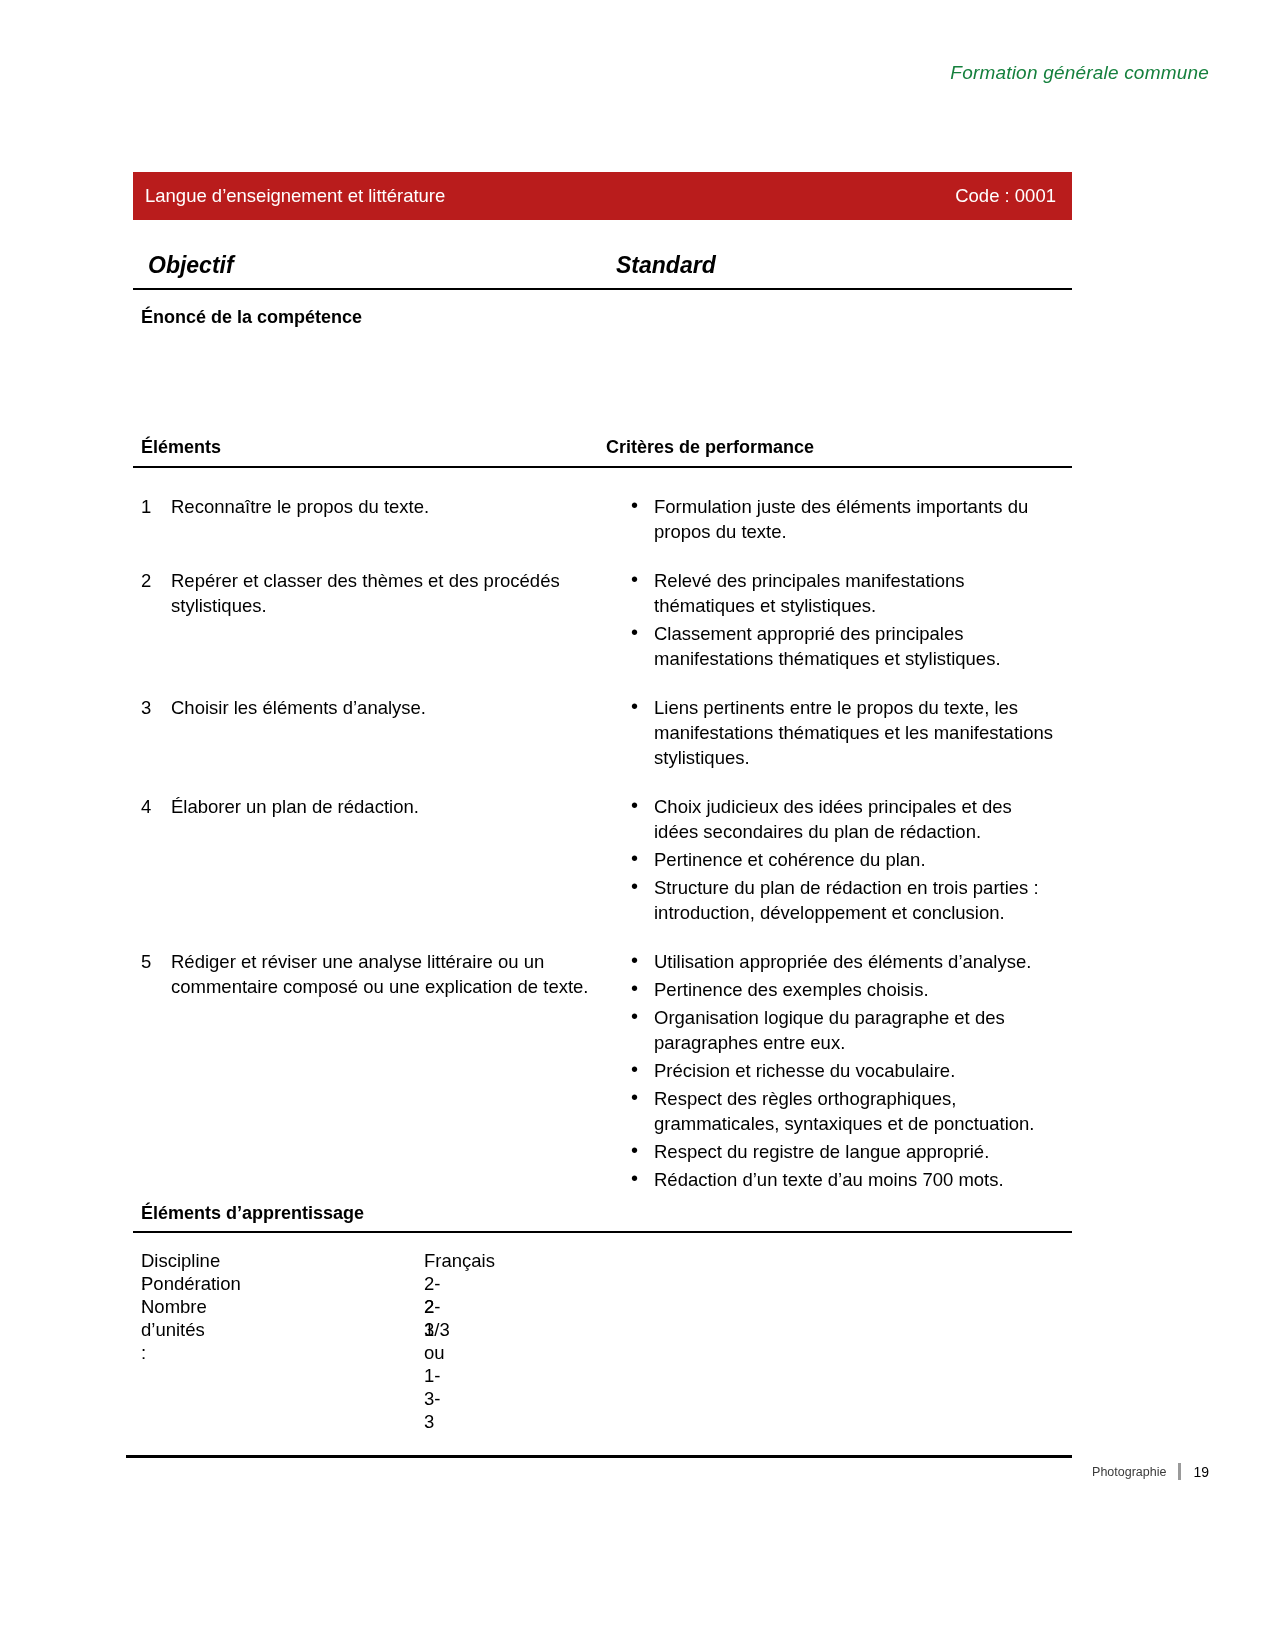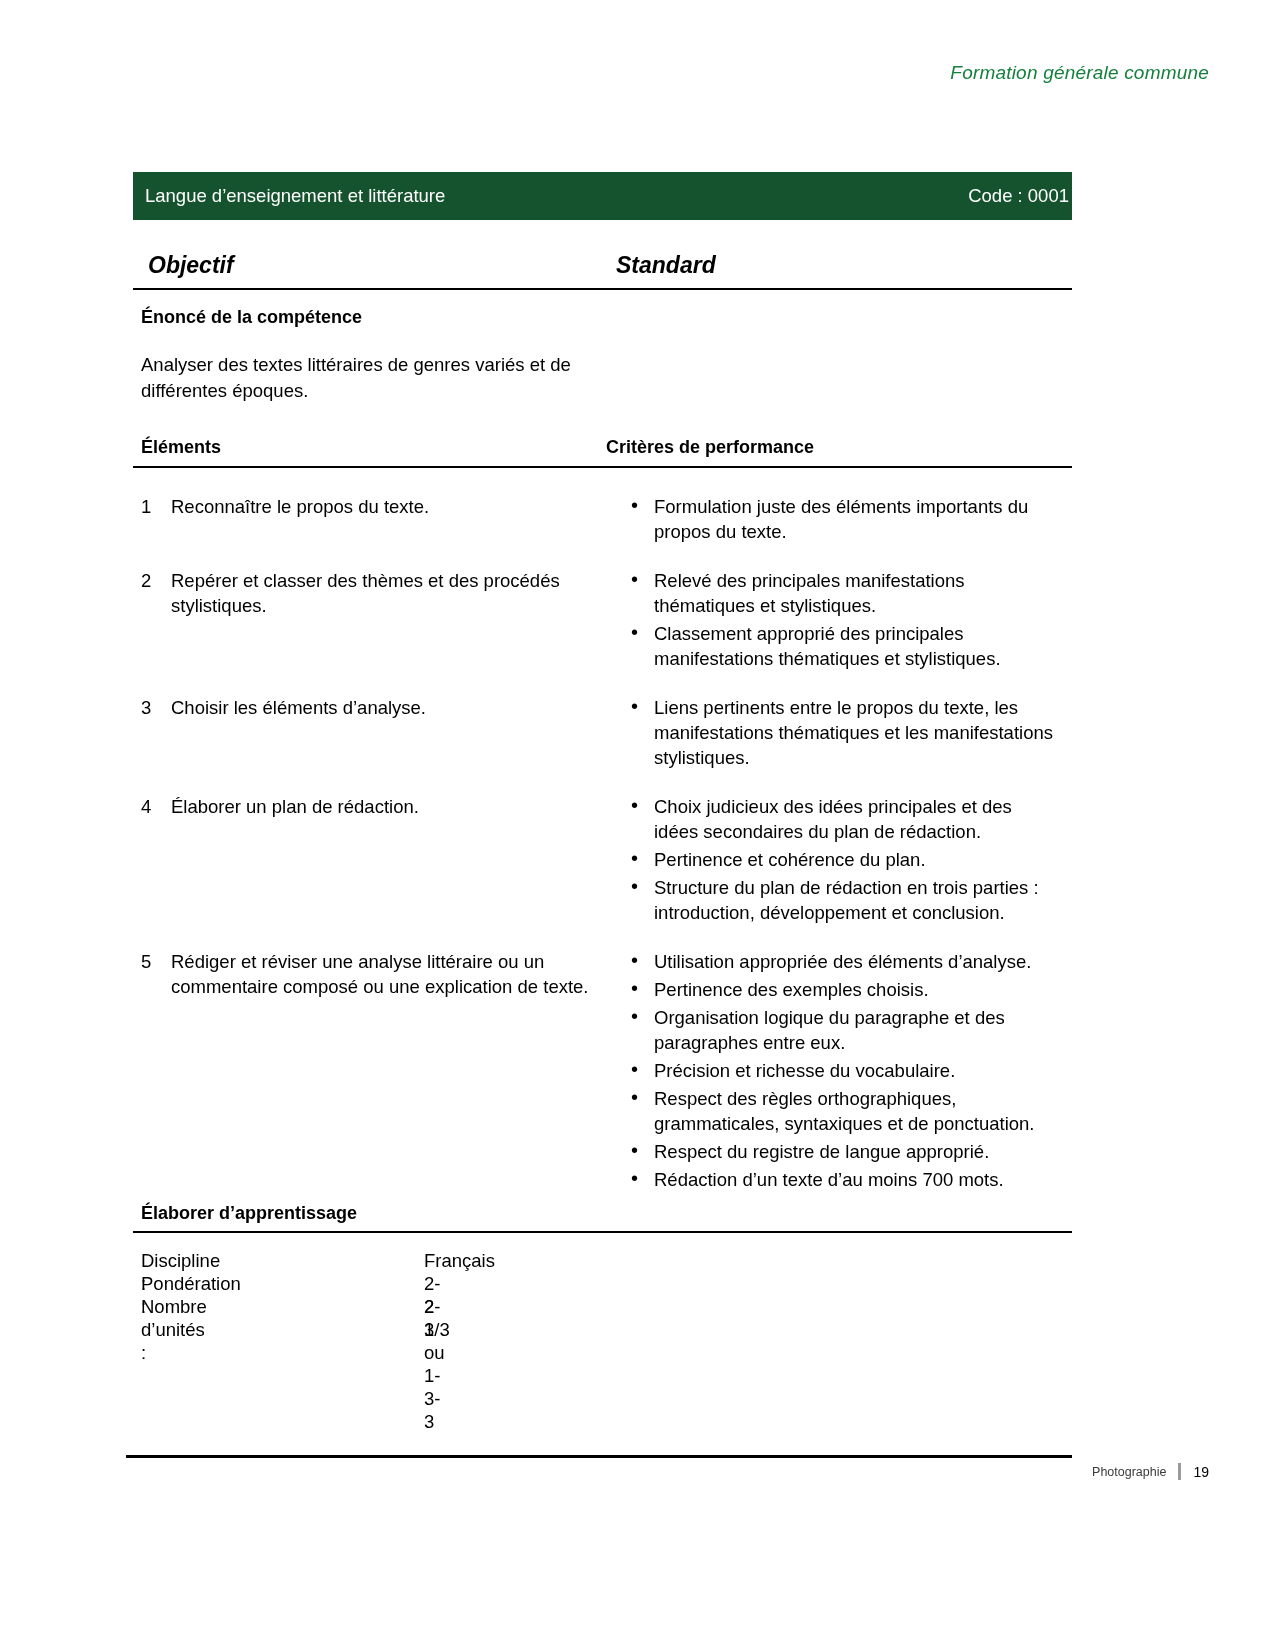--- a/index.html
+++ b/index.html
@@ -33,27 +33,27 @@
     font-style: italic;
   }
 
   
   .title-bar {
     position: absolute;
     top: 172px;
     left: 133px;
     width: 939px;
     height: 48px;
-    background: #14532d;
+    background: #b91c1c;
     color: #ffffff;
     display: flex;
     align-items: center;
     justify-content: space-between;
     box-sizing: border-box;
-    padding: 0 3px 0 12px;
+    padding: 0 16px 0 12px;
     font-size: 18.5px;
   }
   .title-bar .left { white-space: nowrap; }
   .title-bar .right { white-space: nowrap; }
 
   
   .obj-std-row {
     position: absolute;
     top: 250px;
     left: 133px;
@@ -254,21 +254,20 @@
     <span class="left">Langue d’enseignement et littérature</span>
     <span class="right">Code : 0001</span>
   </div>
 
   <div class="obj-std-row">
     <span class="objectif">Objectif</span>
     <span class="standard">Standard</span>
   </div>
 
   <div class="enonce-title">Énoncé de la compétence</div>
-  <div class="enonce-text">Analyser des textes littéraires de genres variés et de différentes époques.</div>
 
   <div class="cols-head">
     <span class="c1">Éléments</span>
     <span class="c2">Critères de performance</span>
   </div>
 
   <div class="elements-table">
 
     <div class="el-row">
       <div class="el-left">
@@ -335,21 +334,21 @@
           <li>Respect des règles orthographiques, grammaticales, syntaxiques et de ponctuation.</li>
           <li>Respect du registre de langue approprié.</li>
           <li>Rédaction d’un texte d’au moins 700 mots.</li>
         </ul>
       </div>
     </div>
 
   </div>
 
   <div class="activities-head">
-    <span>Élaborer d’apprentissage</span>
+    <span>Éléments d’apprentissage</span>
   </div>
 
   <div class="activities-body">
     <div class="act-line">
       <span class="act-label">Discipline :</span>
       <span class="act-value">Français</span>
     </div>
     <div class="act-line">
       <span class="act-label">Pondération :</span>
       <span class="act-value">2-2-3 ou 1-3-3</span>

